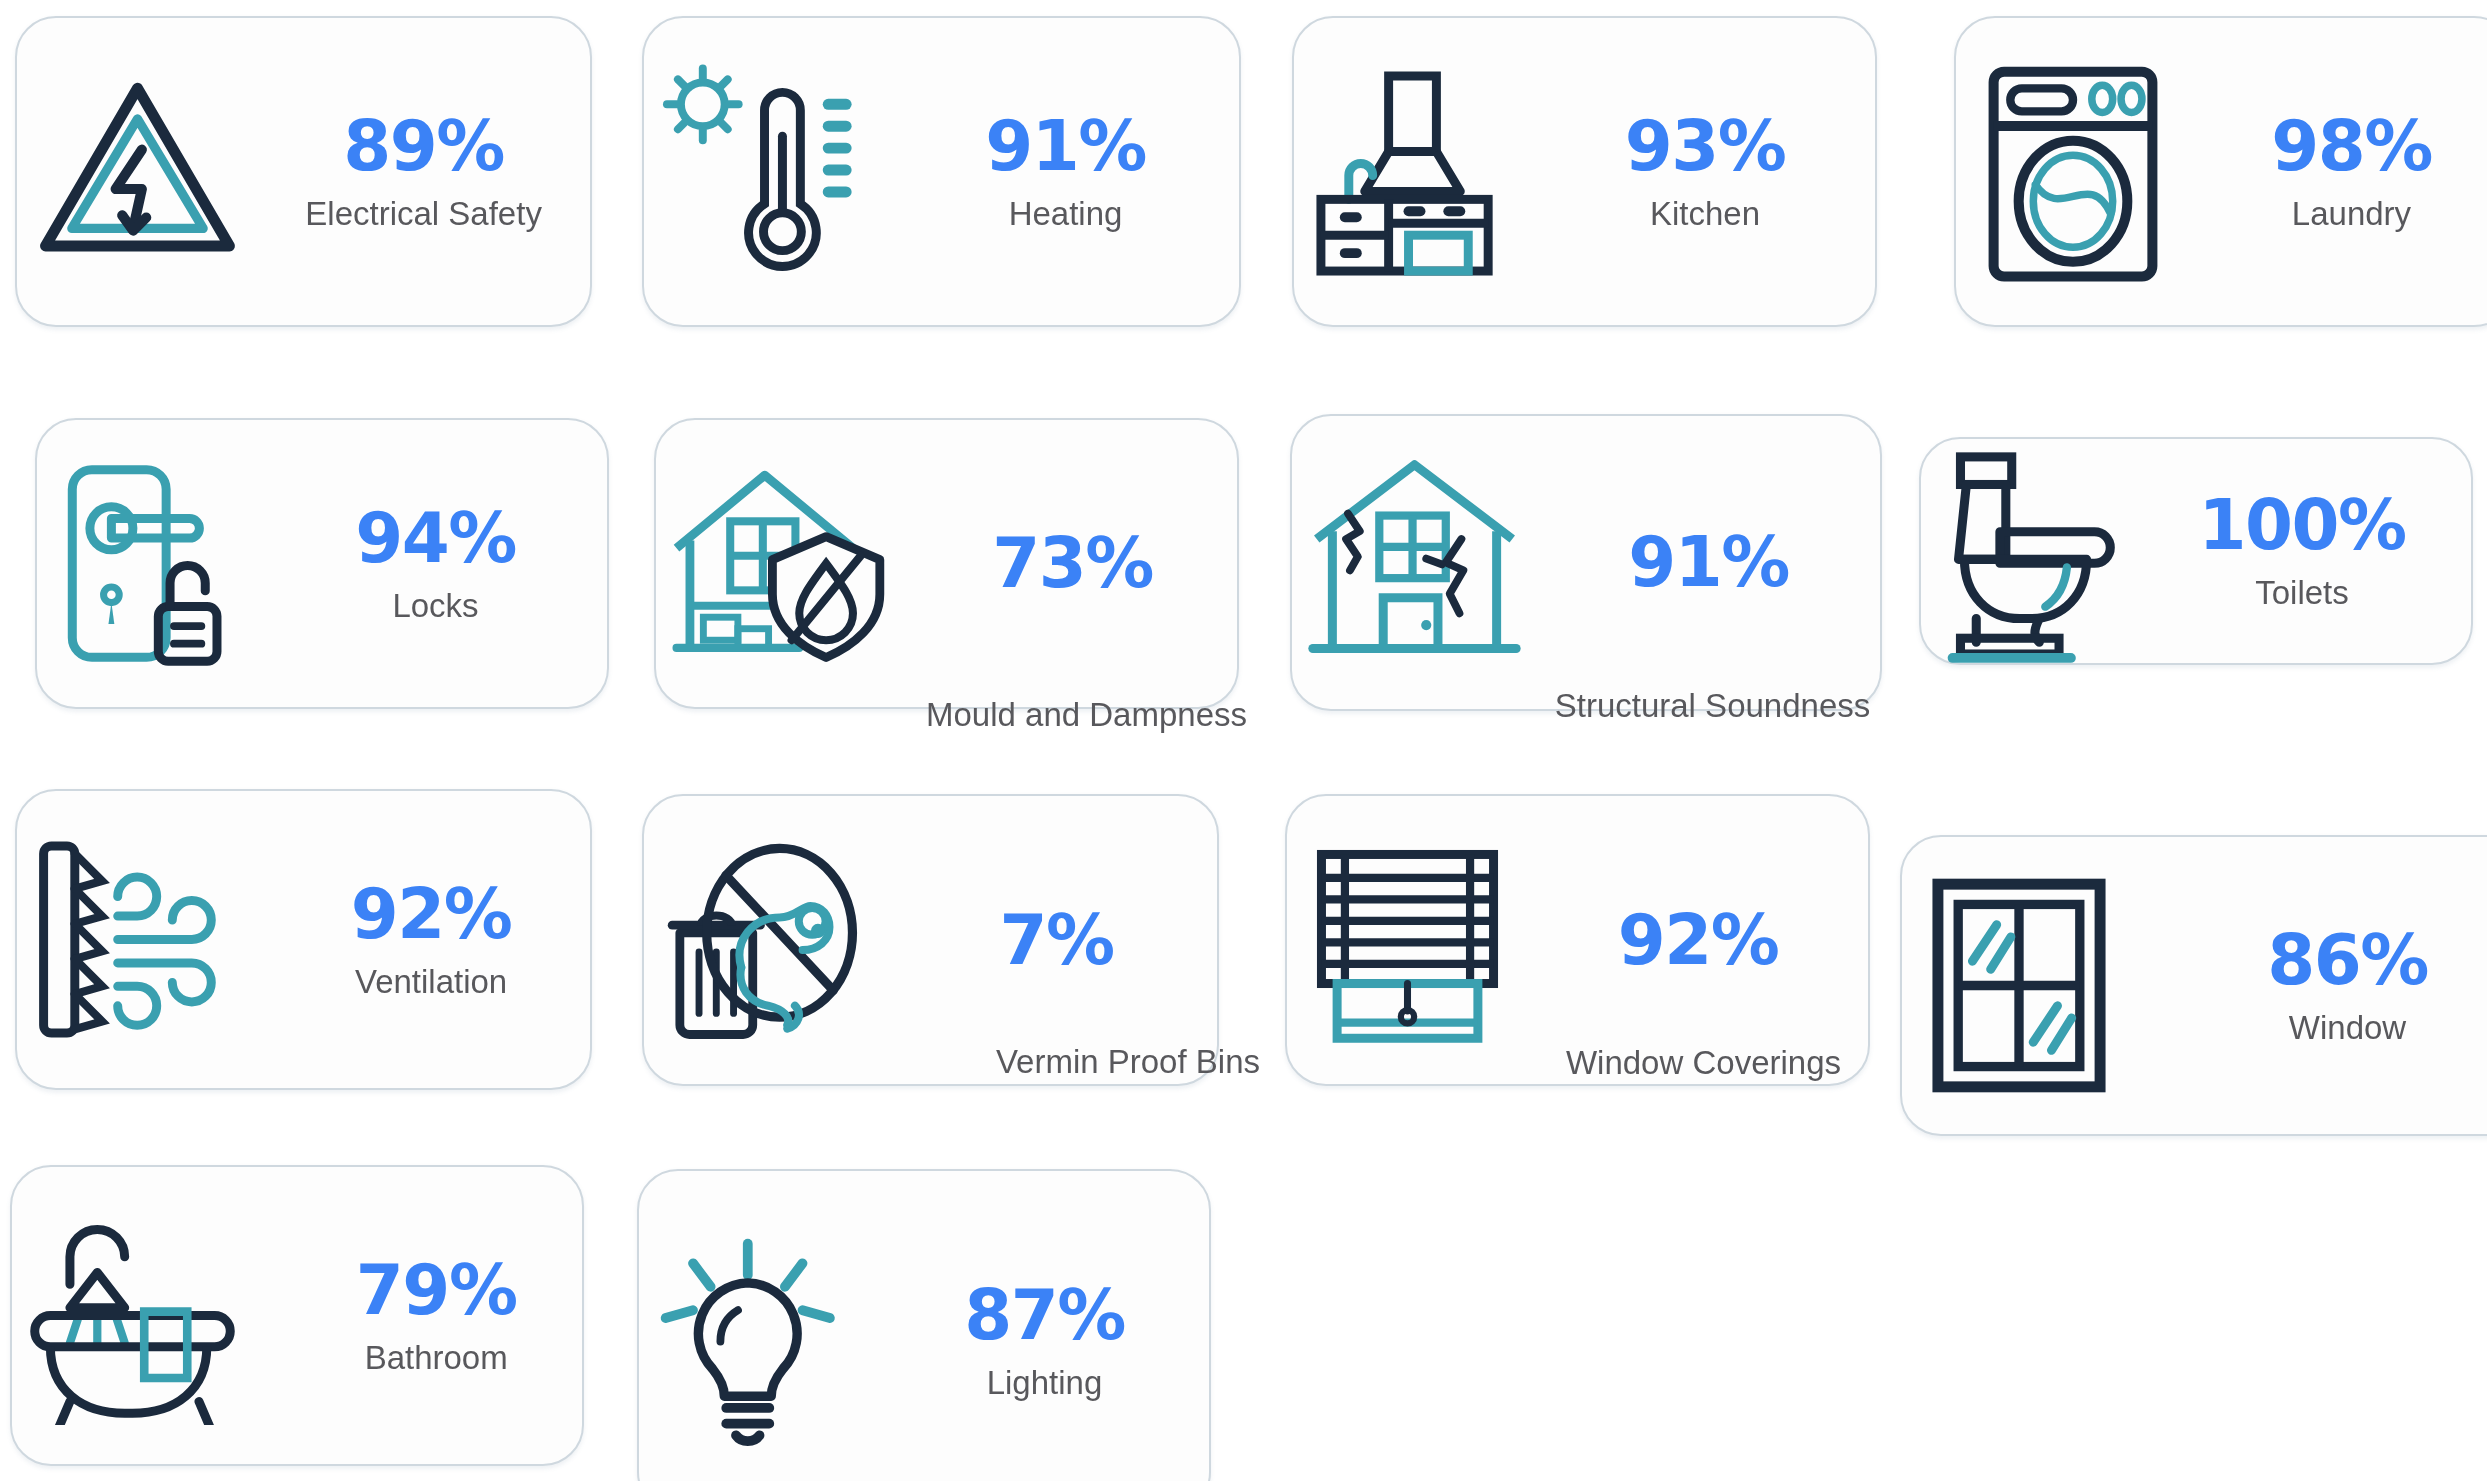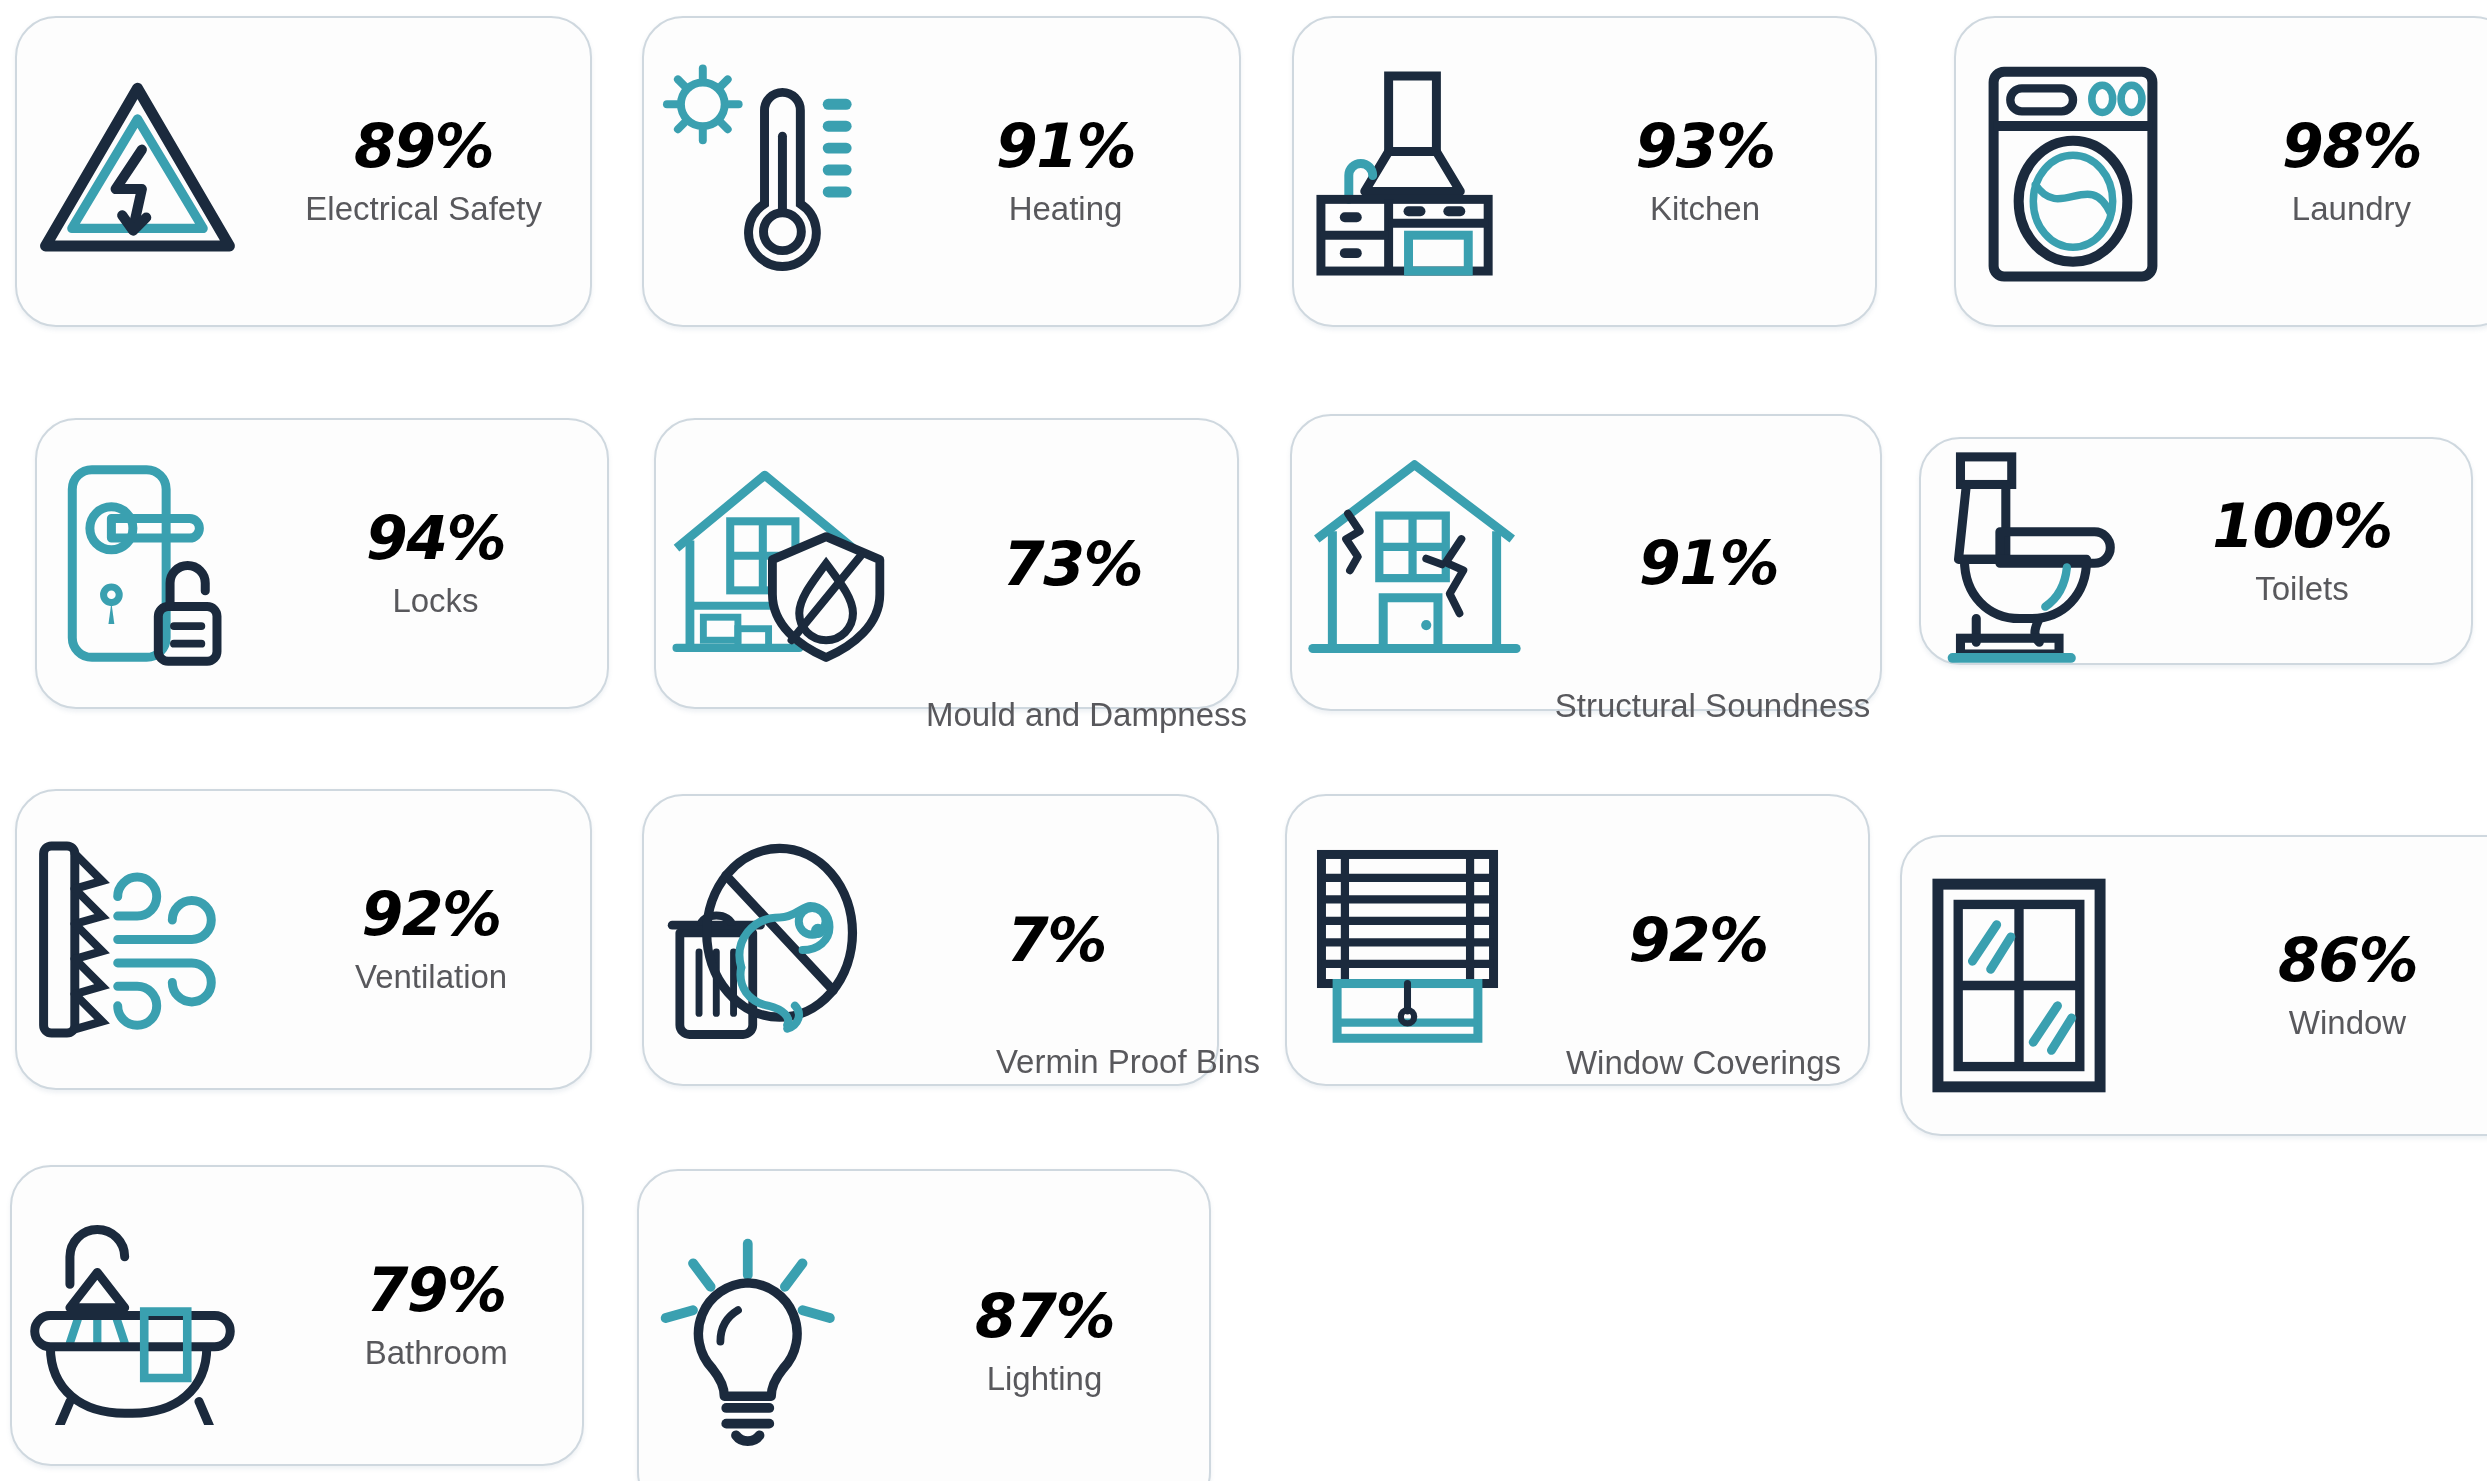--- a/index.html
+++ b/index.html
@@ -42,26 +42,25 @@
     flex: 1 1 auto;
     display: flex;
     flex-direction: column;
     align-items: center;
     justify-content: center;
     height: 100%;
   }
   .pct {
     font-family: "DejaVu Sans", sans-serif;
     font-weight: 700;
-    font-size: 60px;
+    font-size: 69px;
     line-height: 1;
-    color: #000000;
+    color: #3b82f6;
     letter-spacing: -1.5px;
     white-space: nowrap;
-    font-style: italic;
   }
   .lbl {
     font-family: "Liberation Sans", sans-serif;
     font-size: 33px;
     line-height: 1.05;
     color: #58585c;
     white-space: nowrap;
     margin-top: 16px;
   }
 </style>

